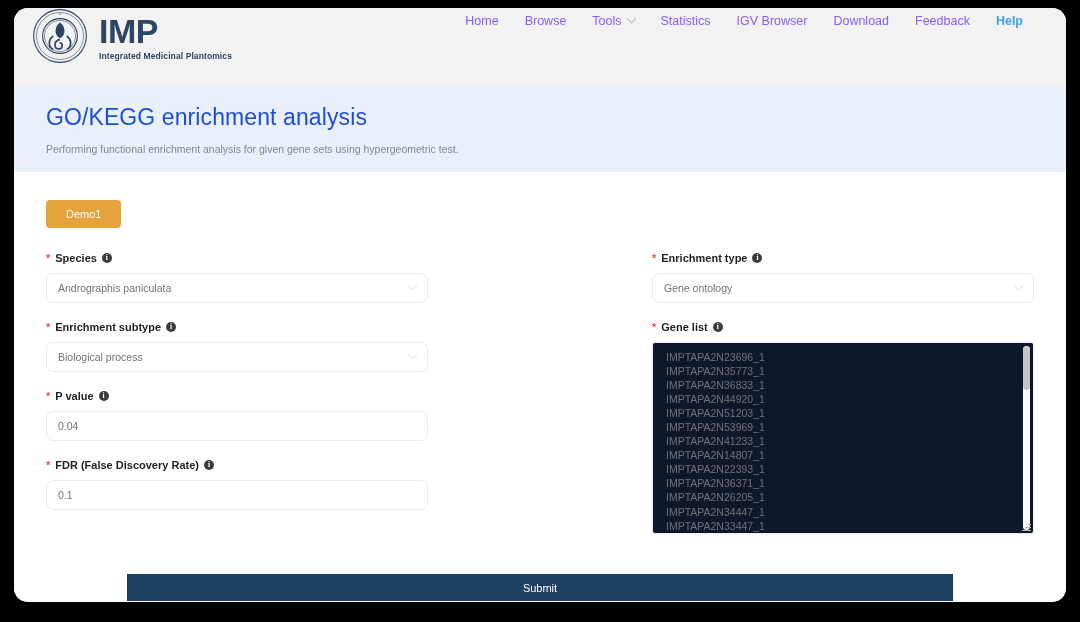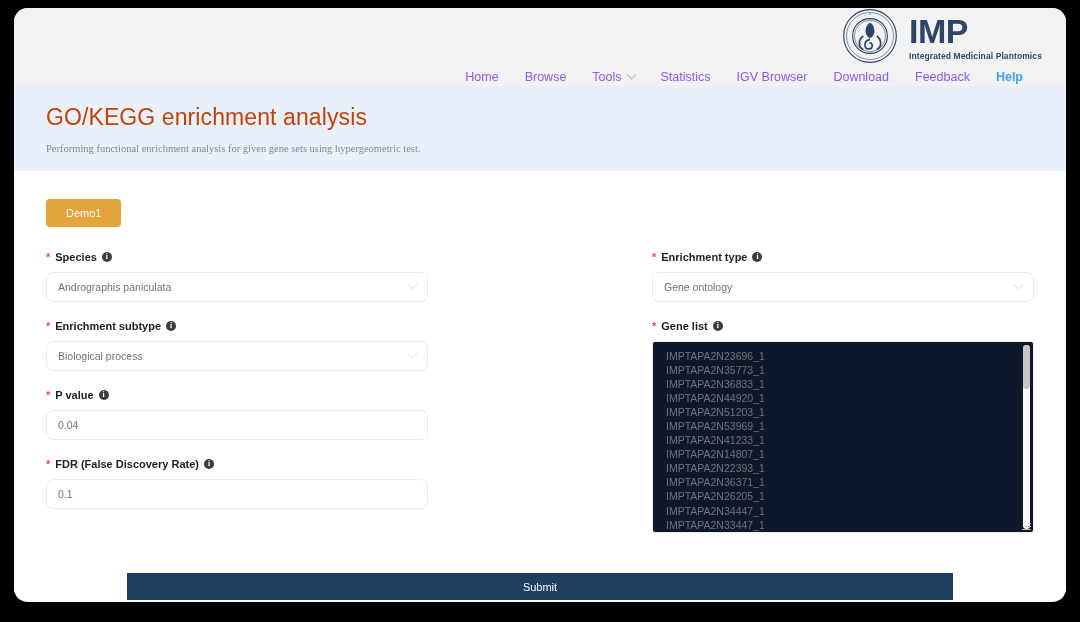--- a/index.html
+++ b/index.html
@@ -17,24 +17,23 @@
     background: #ffffff;
     border-radius: 14px;
     overflow: hidden;
   }
 
   
   .site-header {
     height: 78px;
     background: #f2f2f2;
     display: flex;
-    align-items: flex-end;
+    align-items: flex-start;
     padding: 0 24px 0 18px;
     position: relative;
-    flex-direction: column;
   }
   .brand { display: flex; align-items: center; gap: 11px; }
   .seal { width: 56px; height: 56px; flex: 0 0 56px; }
   .brand-text { display: flex; flex-direction: column; justify-content: center; padding-top: 2px; }
   .brand-title {
     font-size: 34px; font-weight: bold; color: #2c4664;
     letter-spacing: -0.5px; line-height: 1; font-family: "Liberation Sans", sans-serif;
   }
   .brand-sub {
     font-size: 8.5px; font-weight: bold; color: #2c4664;
@@ -67,28 +66,27 @@
 
   
   .hero {
     background: #eaf0fa;
     padding: 18px 0 17px 32px;
   }
   .hero h1 {
     margin: 0;
     font-size: 23px;
     font-weight: normal;
-    color: #c2410c;
+    color: #1d4ed8;
     letter-spacing: 0.1px;
   }
   .hero p {
     margin: 12px 0 0 0;
     font-size: 10.5px;
     color: #7d8794;
-    font-family: Liberation Serif, serif;
   }
 
   
   .body-wrap { padding: 0 32px; background: #fff; }
 
   .demo-btn {
     margin-top: 28px;
     display: inline-block;
     background: #e5a33e;
     color: #ffffff;

